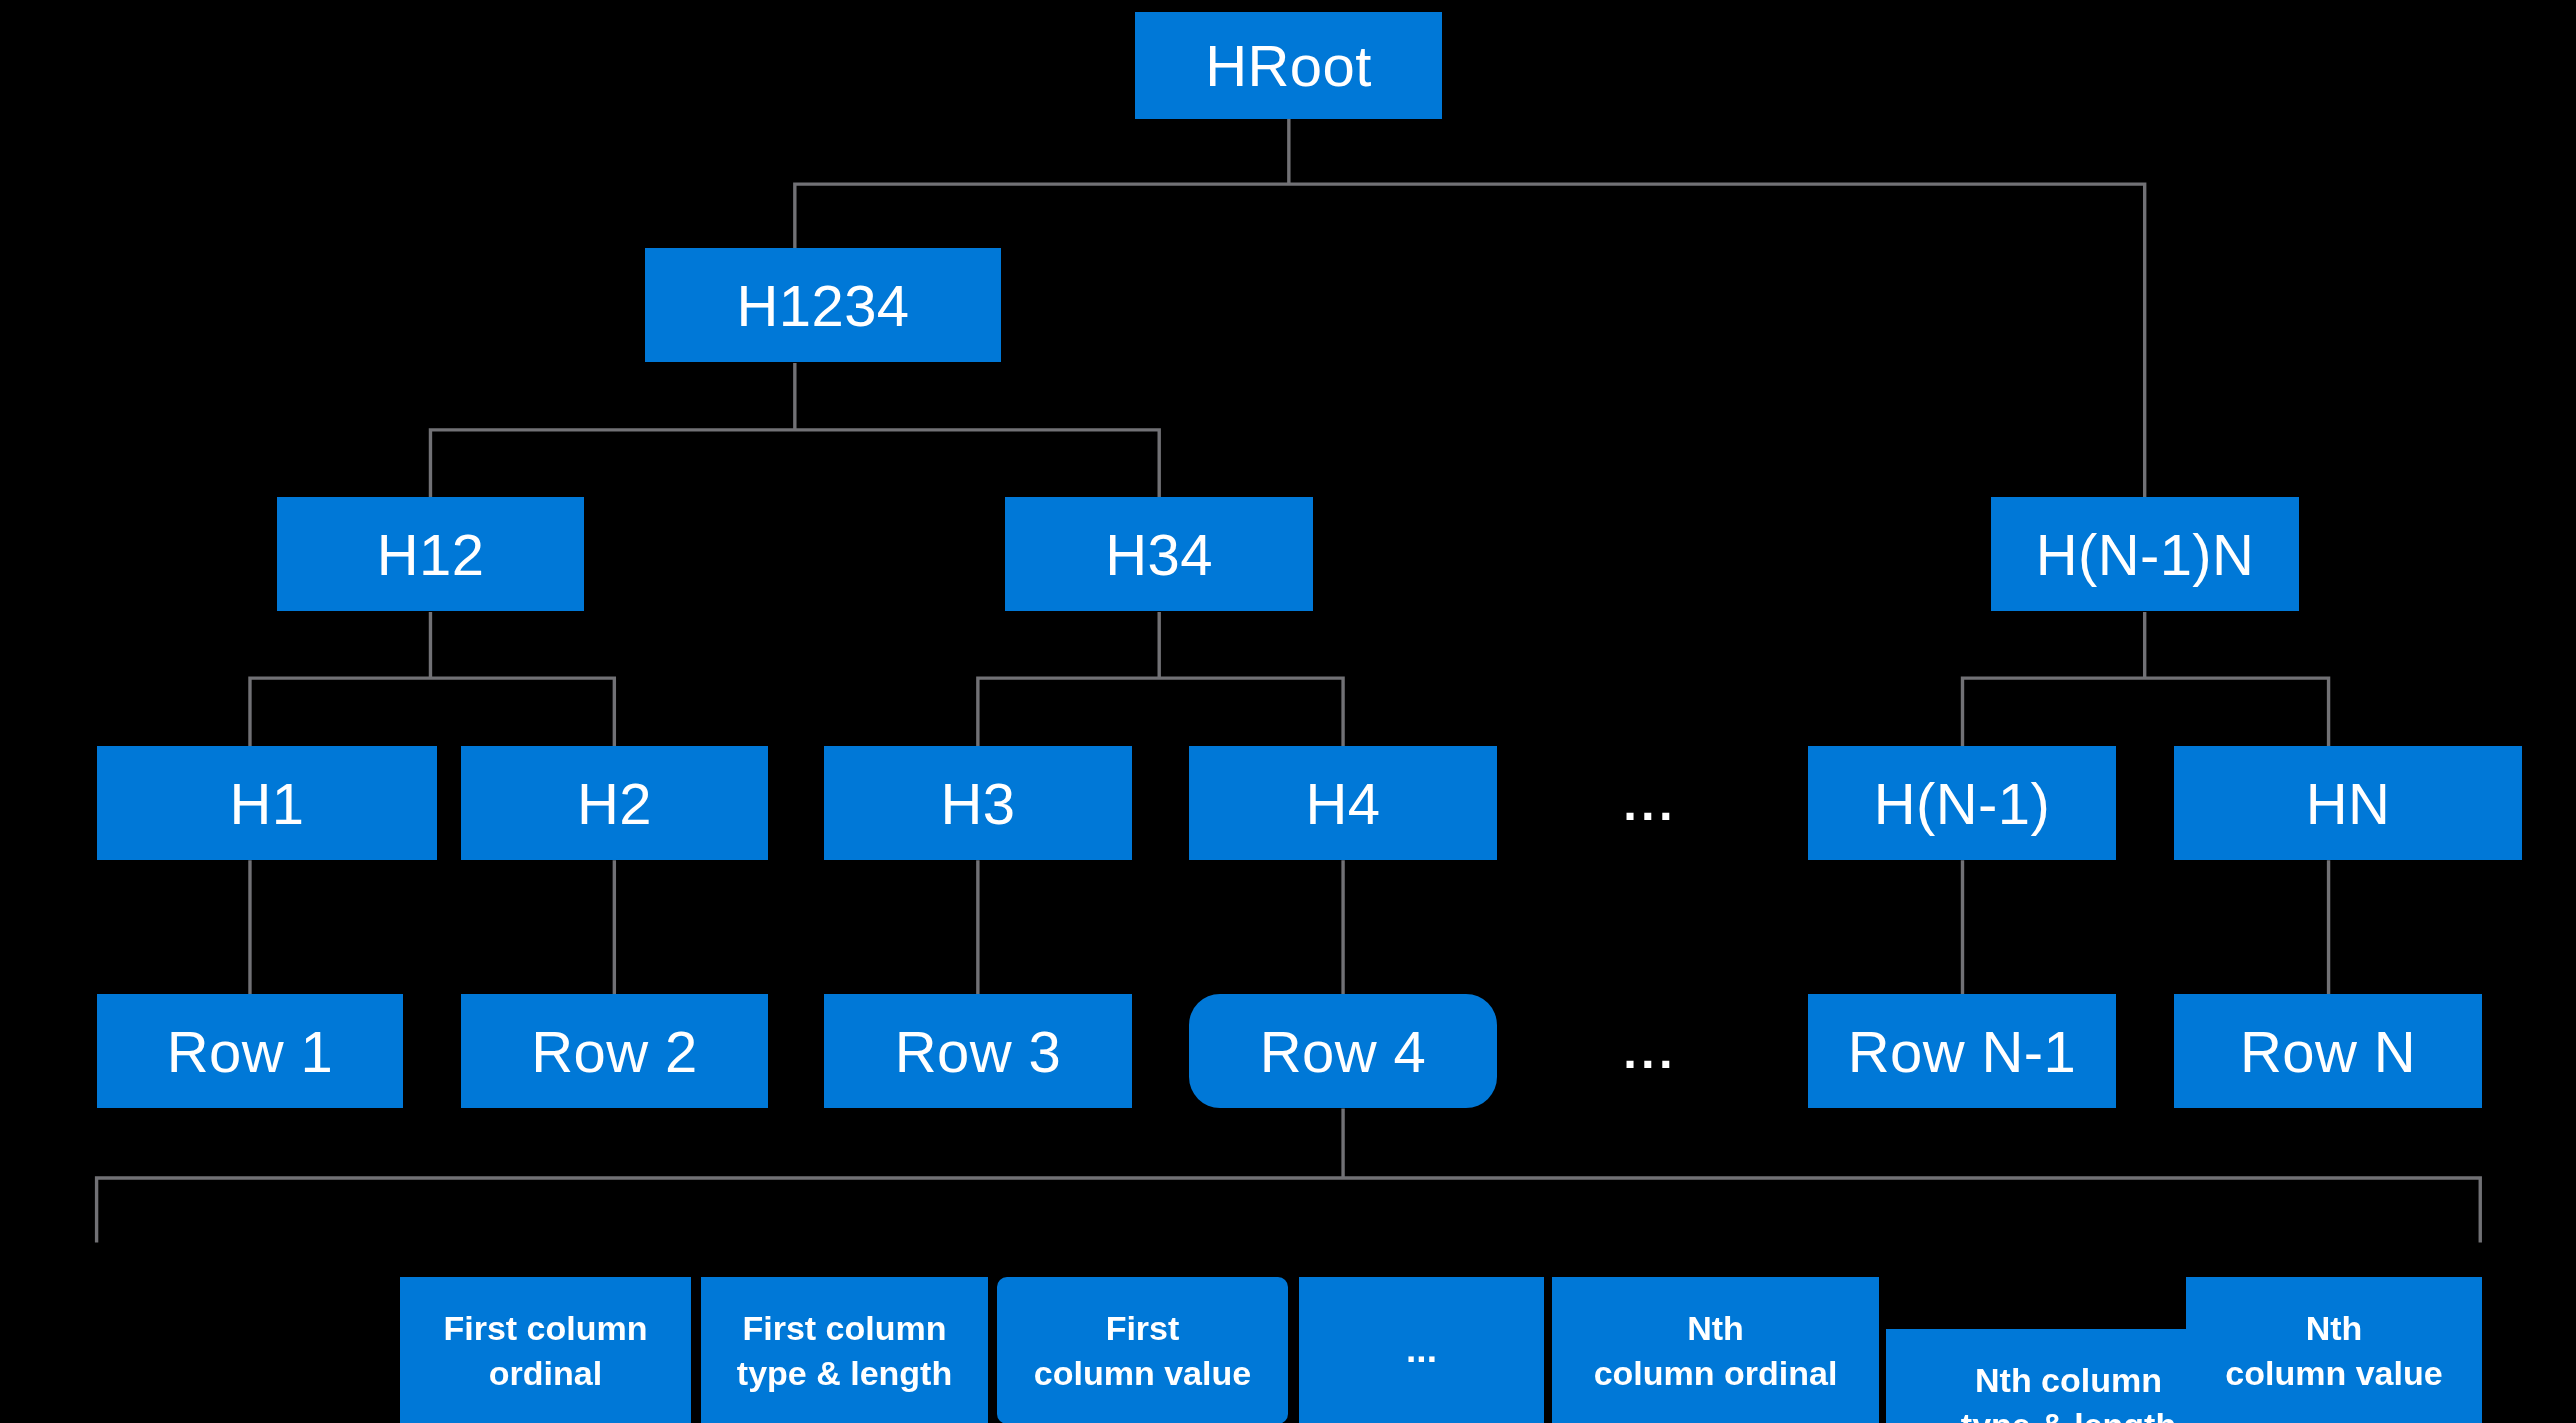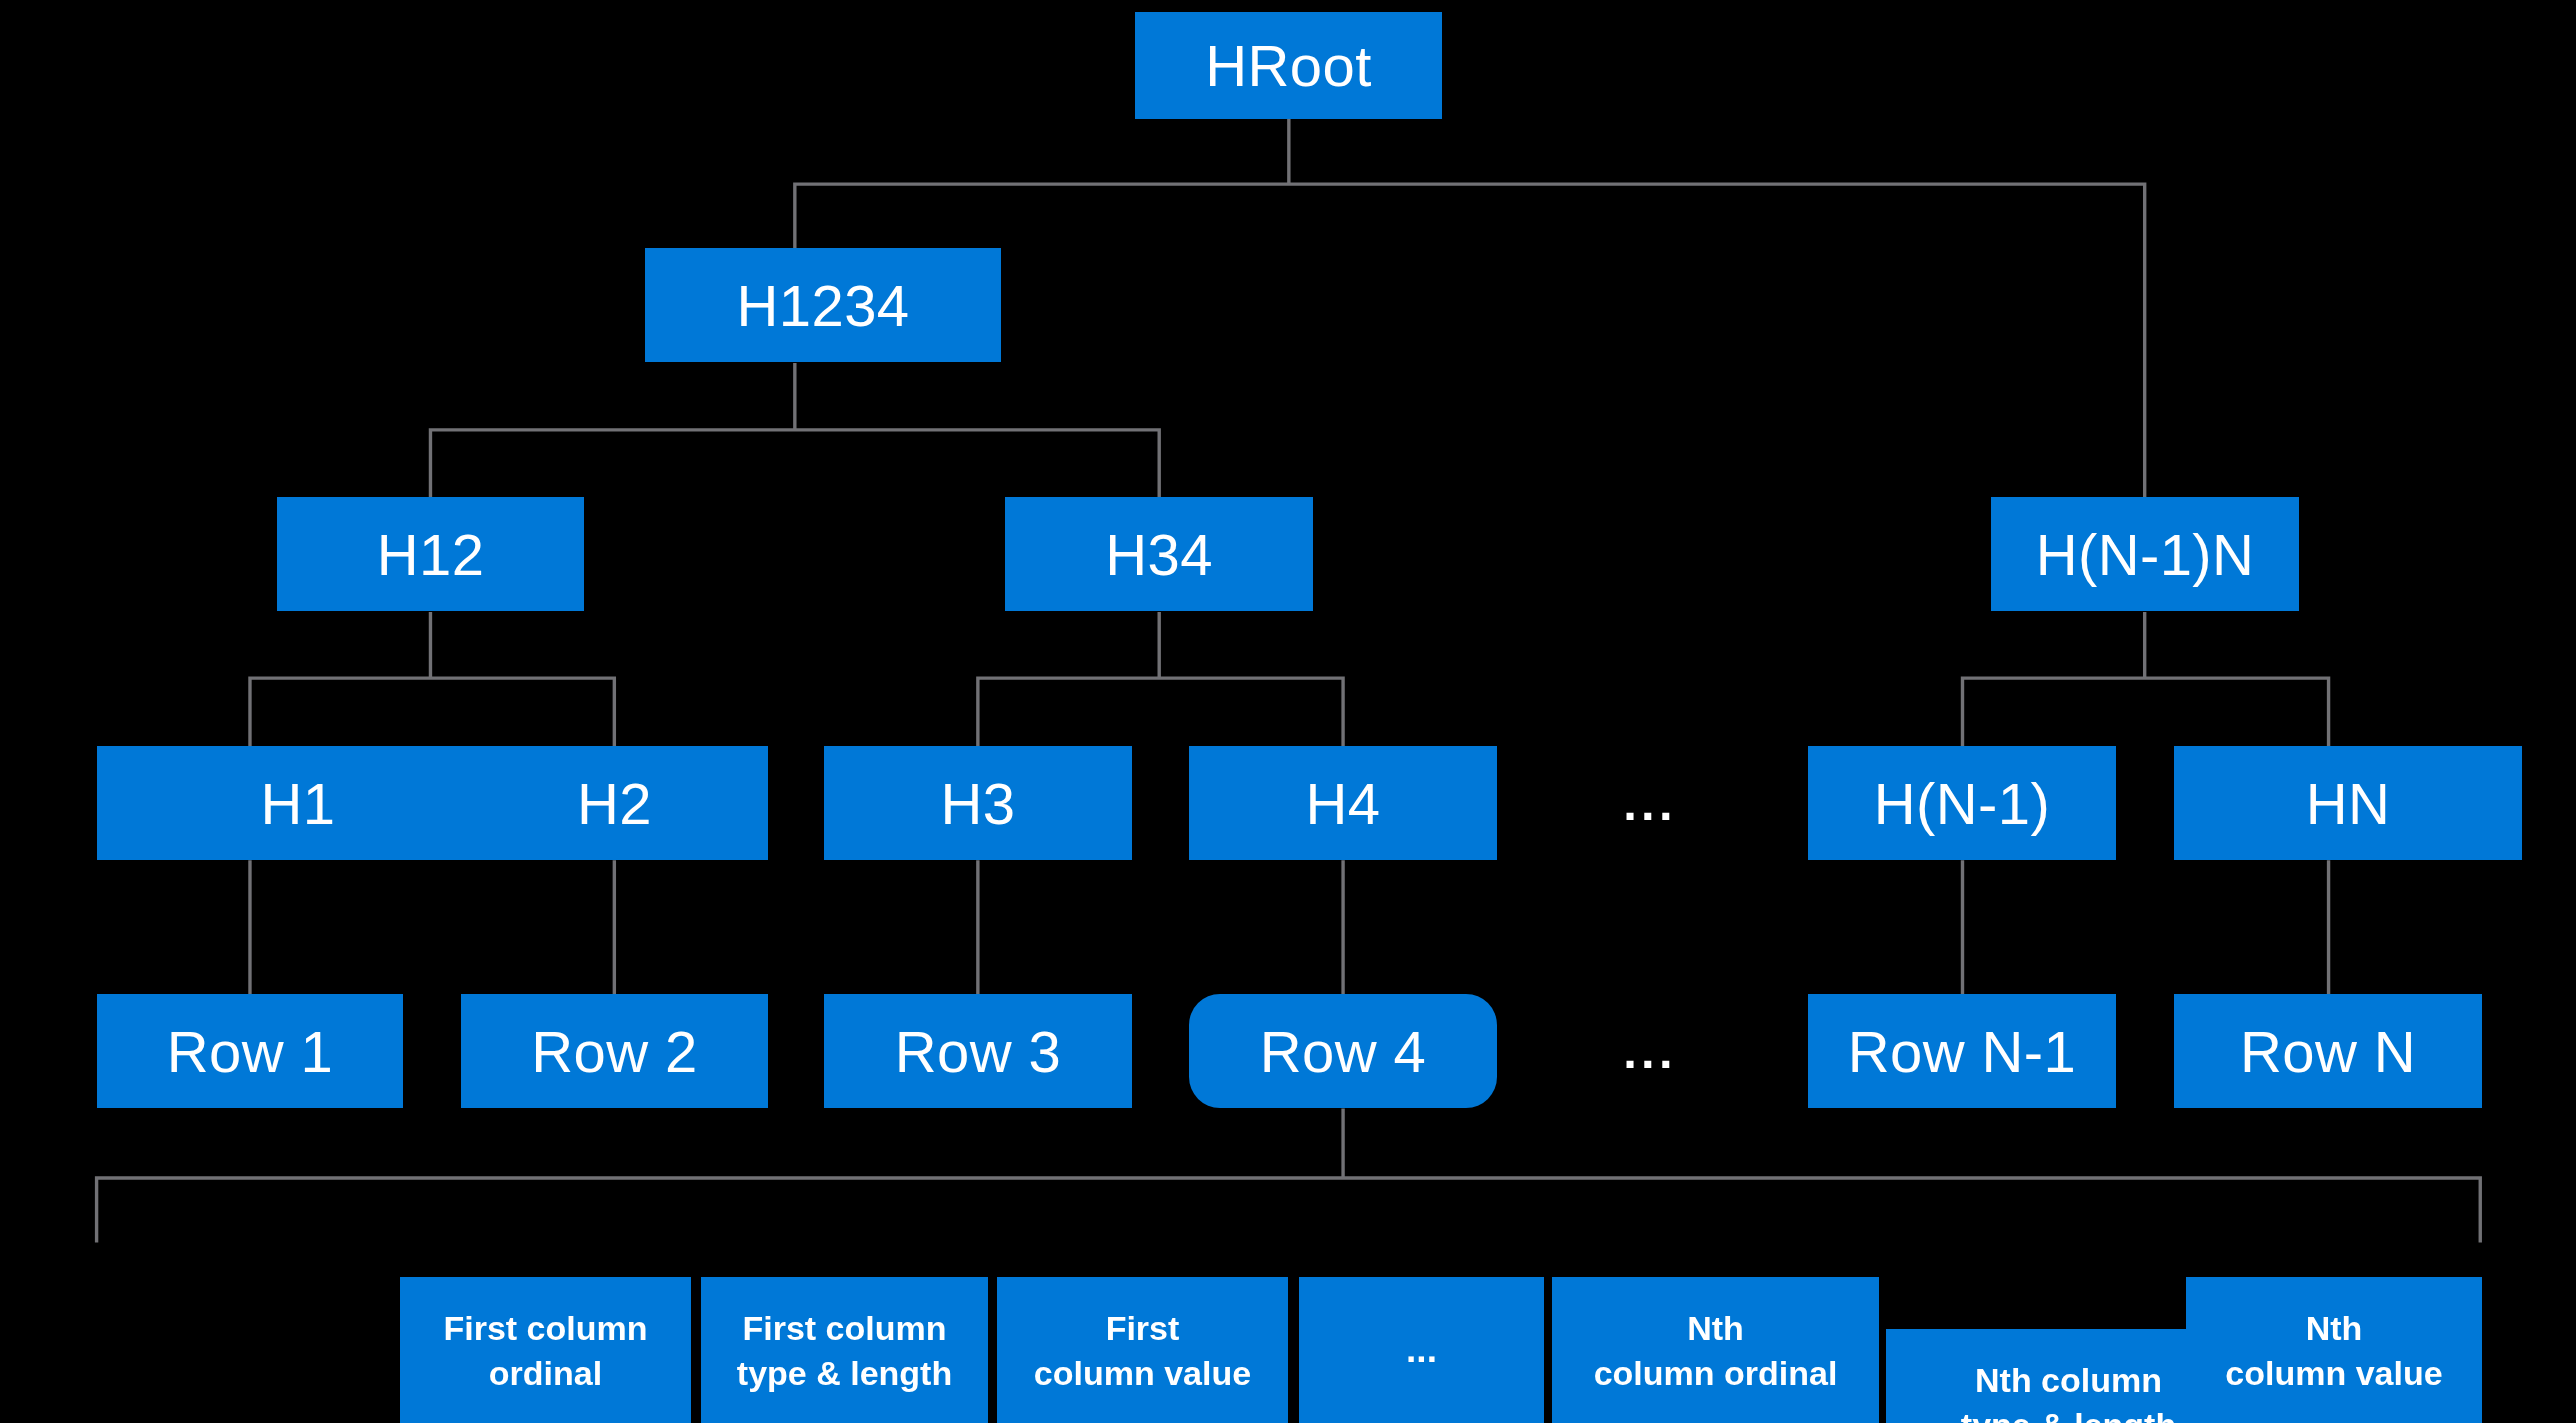--- a/index.html
+++ b/index.html
@@ -94,41 +94,41 @@
   </svg>
 
   <div class="node" style="left:1135px; top:12px;  width:307px; height:107px;">HRoot</div>
 
   <div class="node" style="left:645px;  top:248px; width:356px; height:114px;">H1234</div>
 
   <div class="node" style="left:277px;  top:497px; width:307px; height:114px;">H12</div>
   <div class="node" style="left:1005px; top:497px; width:308px; height:114px;">H34</div>
   <div class="node" style="left:1991px; top:497px; width:308px; height:114px;">H(N-1)N</div>
 
-  <div class="node" style="left:97px;  top:746px; width:340px; height:114px;padding-left:31px;">H1</div>
+  <div class="node" style="left:97px;  top:746px; width:340px; height:114px;">H1</div>
   <div class="node" style="left:461px;  top:746px; width:307px; height:114px;">H2</div>
   <div class="node" style="left:824px;  top:746px; width:308px; height:114px;">H3</div>
   <div class="node" style="left:1189px; top:746px; width:308px; height:114px;">H4</div>
   <div class="ellipsis" style="left:1559px; top:746px; width:182px; height:114px;">...</div>
   <div class="node" style="left:1808px; top:746px; width:308px; height:114px;">H(N-1)</div>
   <div class="node" style="left:2174px; top:746px; width:348px; height:114px;">HN</div>
 
   <div class="node" style="left:97px;  top:994px; width:306px; height:114px;">Row 1</div>
   <div class="node" style="left:461px;  top:994px; width:307px; height:114px;">Row 2</div>
   <div class="node" style="left:824px;  top:994px; width:308px; height:114px;">Row 3</div>
   <div class="node" style="left:1189px; top:994px; width:308px; height:114px;border-radius:31px;">Row 4</div>
   <div class="ellipsis" style="left:1559px; top:994px; width:182px; height:114px;">...</div>
   <div class="node" style="left:1808px; top:994px; width:308px; height:114px;">Row N-1</div>
   <div class="node" style="left:2174px; top:994px; width:308px; height:114px;">Row N</div>
 
   <div class="field" style="left:400px;  top:1277px; width:291px; height:147px;">First column
 ordinal</div>
   <div class="field" style="left:701px;  top:1277px; width:287px; height:147px;">First column
 type &amp; length</div>
-  <div class="field" style="left:997px; top:1277px; width:291px; height:147px;">First
+  <div class="field" style="left:997px; top:1277px; width:291px; height:147px;border-radius:10px;">First
 column value</div>
   <div class="field" style="left:1299px; top:1277px; width:245px; height:147px; font-size:37px;">...</div>
   <div class="field" style="left:1552px; top:1277px; width:327px; height:147px;">Nth
 column ordinal</div>
   <div class="field" style="left:1886px; top:1329px; width:293px; height:147px;padding-left:36px;">Nth column
 type &amp; length</div>
   <div class="field" style="left:2186px; top:1277px; width:296px; height:147px;">Nth
 column value</div>
 
 </div>

